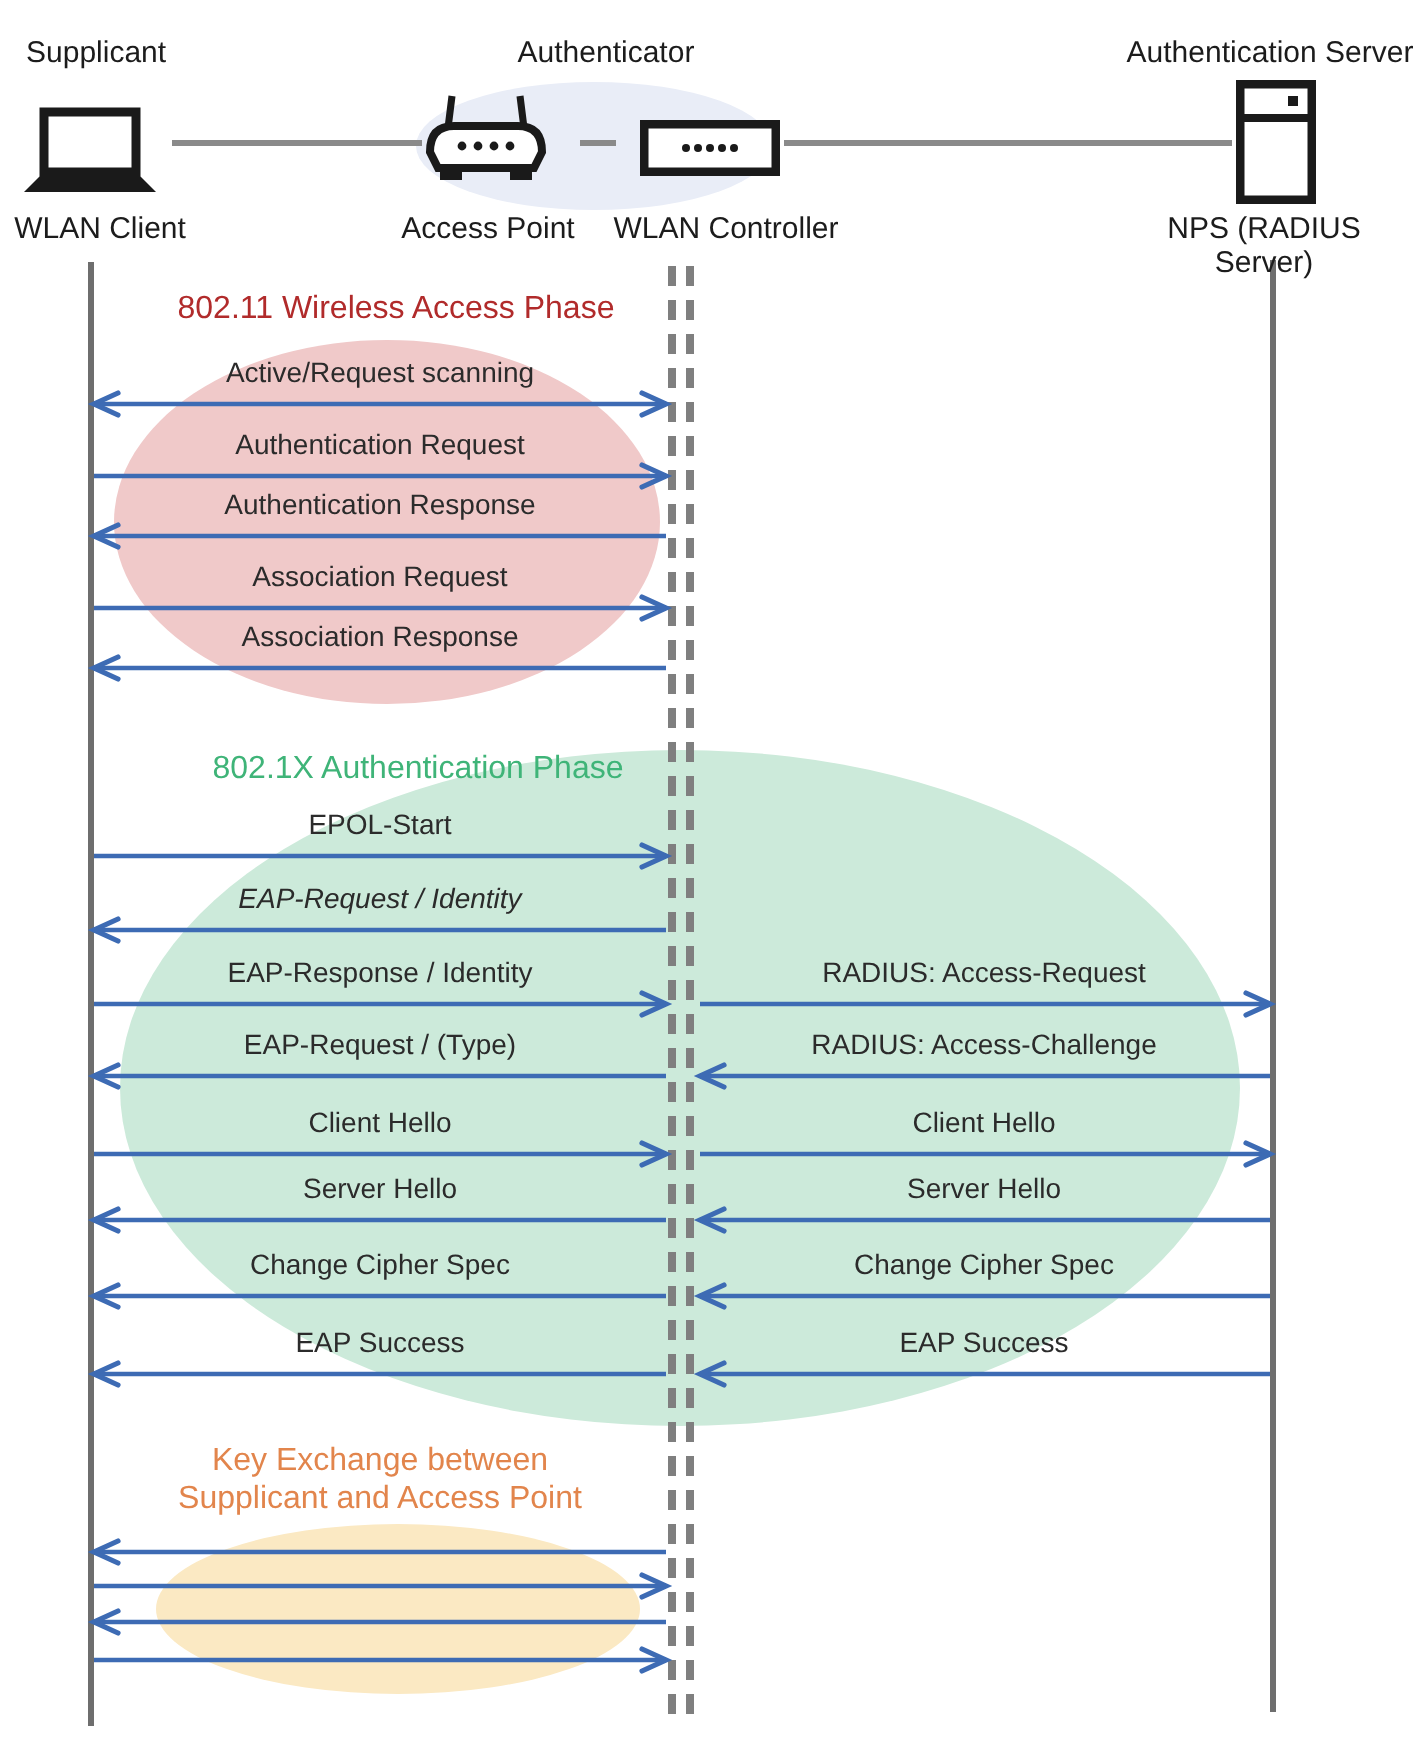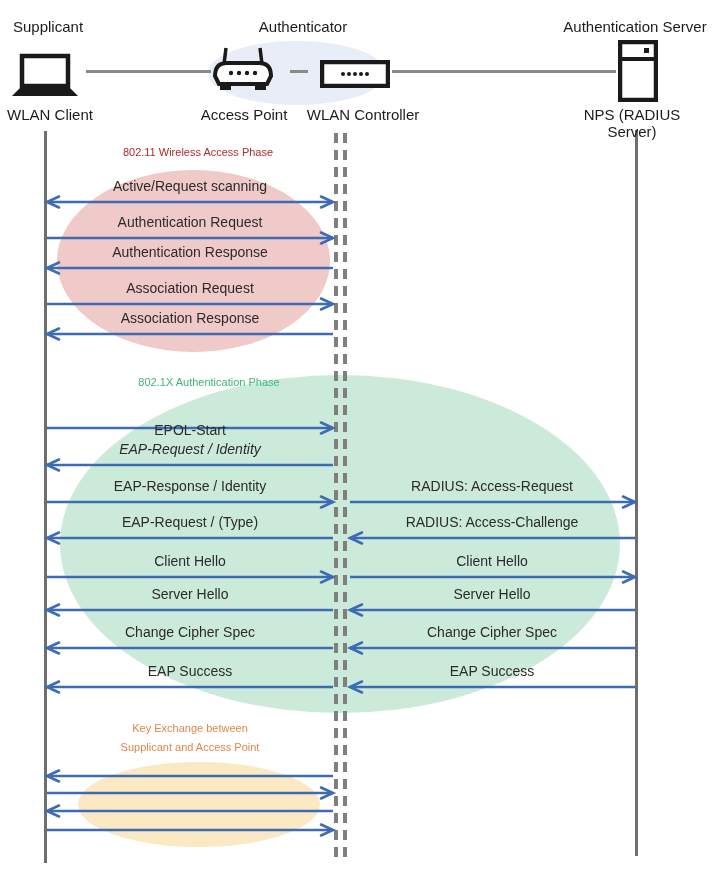--- a/index.html
+++ b/index.html
@@ -3,21 +3,21 @@
 <meta charset="utf-8">
 <style>
   html,body{margin:0;padding:0;background:#ffffff;}
   #stage{
     position:relative;width:713px;height:875px;background:#ffffff;overflow:hidden;
     font-family:"Liberation Sans","DejaVu Sans",sans-serif;color:#1f1f1f;
   }
   .ellipse{position:absolute;border-radius:50%;z-index:0;}
   .role-label{position:absolute;font-size:15px;color:#1c1c1c;z-index:4;}
   .dev-label{position:absolute;font-size:15px;color:#1c1c1c;text-align:center;z-index:4;}
-  .phase-title{position:absolute;font-size:11px;text-align:center;z-index:4;white-space:nowrap;}
+  .phase-title{position:absolute;font-size:16px;text-align:center;z-index:4;white-space:nowrap;}
   .lifeline{position:absolute;z-index:1;}
   .dashline{
     position:absolute;width:4px;z-index:1;
     background:repeating-linear-gradient(180deg,#7f7f7f 0 10px,transparent 10px 17px);
   }
   .connector{position:absolute;height:3px;background:#8a8a8a;z-index:1;}
   #arrow-layer{position:absolute;left:0;top:0;z-index:2;}
   .msg-label{
     position:absolute;height:20px;line-height:20px;font-size:14px;color:#2b2b2b;
     text-align:center;z-index:3;white-space:nowrap;
@@ -185,21 +185,21 @@
         <polyline points="321,824.5 333,830 321,835.5" fill="none" stroke="#3D6BB4" stroke-width="2.6" stroke-linecap="round"></polyline>
       </g>
     </svg>
 
   <div id="label-layer">
       <div class="msg-label" style="left: 60px; width: 260px; top: 176px;">Active/Request scanning</div>
       <div class="msg-label" style="left: 60px; width: 260px; top: 212px;">Authentication Request</div>
       <div class="msg-label" style="left: 60px; width: 260px; top: 242px;">Authentication Response</div>
       <div class="msg-label" style="left: 60px; width: 260px; top: 278px;">Association Request</div>
       <div class="msg-label" style="left: 60px; width: 260px; top: 308px;">Association Response</div>
-      <div class="msg-label" style="left: 60px; width: 260px; top: 420px;">EPOL-Start</div>
+      <div class="msg-label" style="left: 60px; width: 260px; top: 402px;">EPOL-Start</div>
       <div class="msg-label" style="left: 60px; width: 260px; top: 439px; font-style: italic;">EAP-Request / Identity</div>
       <div class="msg-label" style="left: 60px; width: 260px; top: 476px;">EAP-Response / Identity</div>
       <div class="msg-label" style="left: 362px; width: 260px; top: 476px;">RADIUS: Access-Request</div>
       <div class="msg-label" style="left: 60px; width: 260px; top: 512px;">EAP-Request / (Type)</div>
       <div class="msg-label" style="left: 362px; width: 260px; top: 512px;">RADIUS: Access-Challenge</div>
       <div class="msg-label" style="left: 60px; width: 260px; top: 551px;">Client Hello</div>
       <div class="msg-label" style="left: 362px; width: 260px; top: 551px;">Client Hello</div>
       <div class="msg-label" style="left: 60px; width: 260px; top: 584px;">Server Hello</div>
       <div class="msg-label" style="left: 362px; width: 260px; top: 584px;">Server Hello</div>
       <div class="msg-label" style="left: 60px; width: 260px; top: 622px;">Change Cipher Spec</div>

